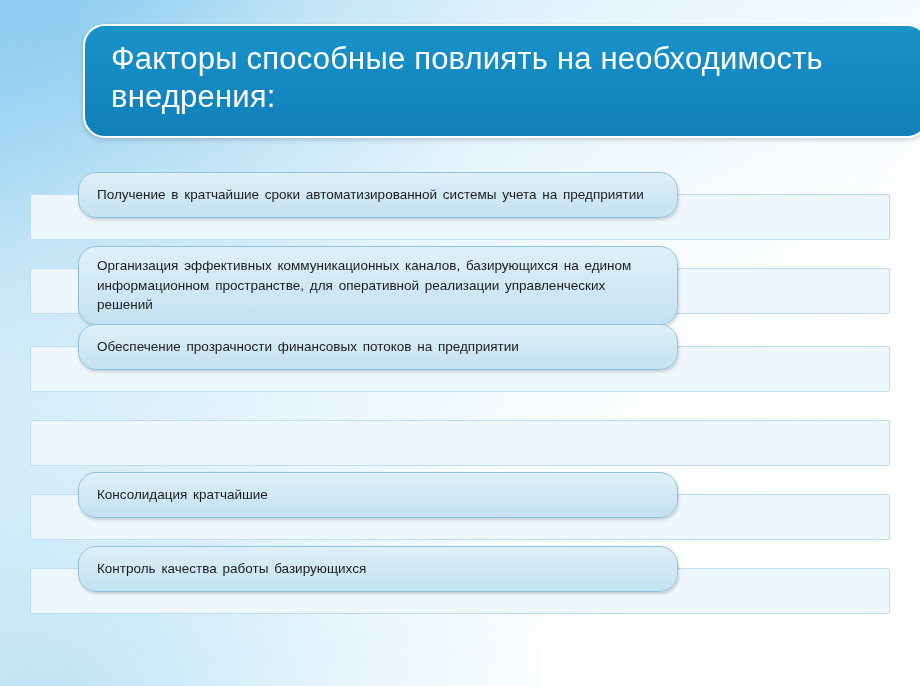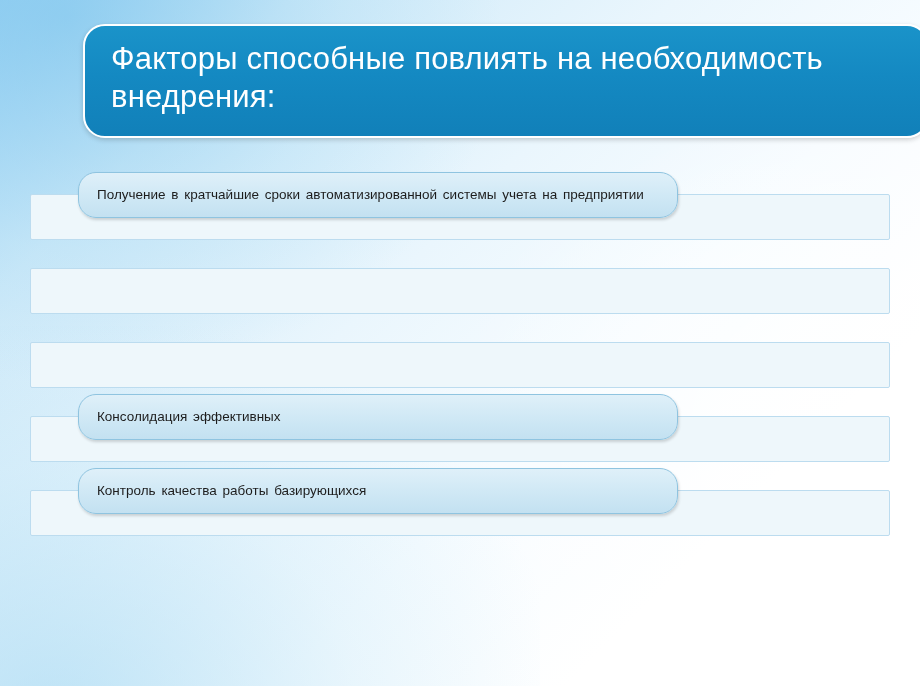--- a/index.html
+++ b/index.html
@@ -133,33 +133,42 @@
 
   <div class="list">
 
     <div class="row">
       <div class="bar-back"></div>
       <div class="capsule">
         <span class="capsule-text">Получение в кратчайшие сроки автоматизированной системы учета на предприятии</span>
       </div>
     </div>
 
+    <div class="row tall">
+      <div class="bar-back"></div>
+      <div class="capsule three">
+        <span class="capsule-text">Организация эффективных коммуникационных каналов, базирующихся на едином информационном пространстве, для оперативной реализации управленческих решений</span>
+      </div>
+    </div>
 
     <div class="row">
       <div class="bar-back"></div>
+      <div class="capsule">
+        <span class="capsule-text">Обеспечение прозрачности финансовых потоков на предприятии</span>
+      </div>
     </div>
 
     <div class="row">
       <div class="bar-back"></div>
     </div>
 
     <div class="row">
       <div class="bar-back"></div>
       <div class="capsule">
-        <span class="capsule-text">Консолидация эффективных</span>
+        <span class="capsule-text">Консолидация кратчайшие</span>
       </div>
     </div>
 
     <div class="row">
       <div class="bar-back"></div>
       <div class="capsule">
         <span class="capsule-text">Контроль качества работы базирующихся</span>
       </div>
     </div>
 

